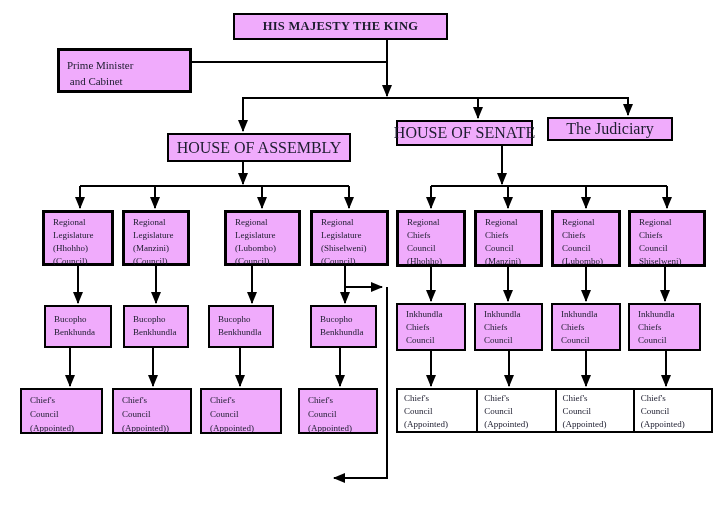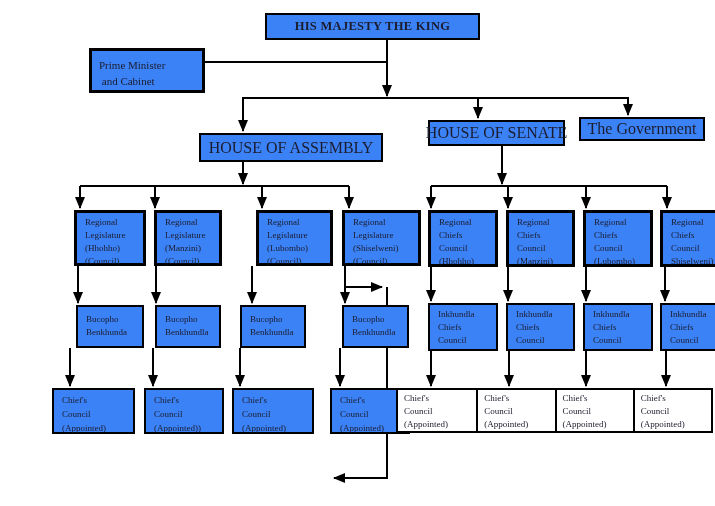--- a/index.html
+++ b/index.html
@@ -5,22 +5,22 @@
   html,body{margin:0;padding:0;}
   body{
     width:715px;height:506px;background:var(--bg,#ffffff);
     font-family:"Liberation Serif","DejaVu Serif",serif;
     color:var(--ink,#1c1c2e);
     position:relative;overflow:hidden;
   }
   .stage{position:absolute;left:0;top:0;width:715px;height:506px;}
   svg.wires{position:absolute;left:0;top:0;z-index:1;}
   .box{
-    position:absolute;background:#3b82f6;border:2px solid var(--border,#000);
-    box-sizing:border-box;z-index:2;white-space:pre-line;margin-left:32px;
+    position:absolute;background:#f0abfc;border:2px solid var(--border,#000);
+    box-sizing:border-box;z-index:2;white-space:pre-line;
   }
   .small{font-size:9px;line-height:13px;padding:3px 2px 0 8px;}
   .thick{border-width:3px;}
   .header{display:flex;align-items:center;justify-content:center;font-size:16px;white-space:nowrap;}
   .bold{font-weight:bold;}
   .king{font-size:12.5px;letter-spacing:.3px;}
   .pm{font-size:11px;line-height:16px;padding:6px 0 0 7px;white-space:pre-wrap;}
   .strip{
     position:absolute;left:396px;top:388px;width:317px;height:45px;
     border:2px solid var(--border,#000);box-sizing:border-box;background:#fff;
@@ -88,28 +88,28 @@
       <path d="M586,351 L586,386" marker-end="url(#ah)"></path>
       <path d="M666,351 L666,386" marker-end="url(#ah)"></path>
 
       <path d="M345,287 L382,287" marker-end="url(#ah)"></path>
       <path d="M387,287 L387,478 L334,478" marker-end="url(#ah)"></path>
     </g>
   </svg>
 
   <div class="box header bold king" style="left:233px;top:13px;width:215px;height:27px">HIS MAJESTY THE KING</div>
 
-  <div class="box thick pm" style="left:57px;top:48px;width:116px;height:45px">Prime Minister
+  <div class="box thick pm" style="left:57px;top:48px;width:135px;height:45px">Prime Minister
  and Cabinet</div>
 
   <div class="box header" style="left:167px;top:133px;width:184px;height:29px">HOUSE OF ASSEMBLY</div>
 
   <div class="box header" style="left:396px;top:120px;width:137px;height:26px">HOUSE OF SENATE</div>
 
-  <div class="box header" style="left:547px;top:117px;width:126px;height:24px">The Government</div>
+  <div class="box header" style="left:547px;top:117px;width:126px;height:24px">The Judiciary</div>
 
   <div class="box small thick" style="left:42px;top:210px;width:72px;height:56px">Regional
 Legislature
 (Hhohho)
 (Council)</div>
   <div class="box small thick" style="left:122px;top:210px;width:68px;height:56px">Regional
 Legislature
 (Manzini)
 (Council)</div>
   <div class="box small thick" style="left:224px;top:210px;width:77px;height:56px">Regional

